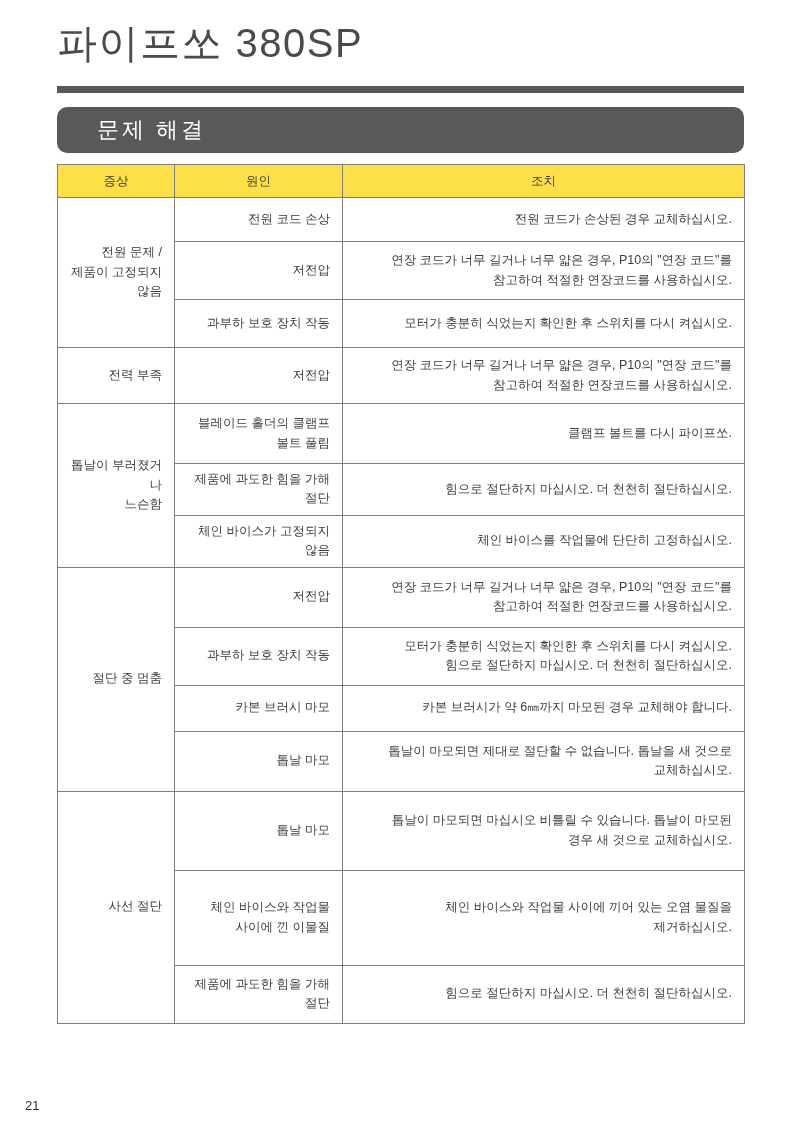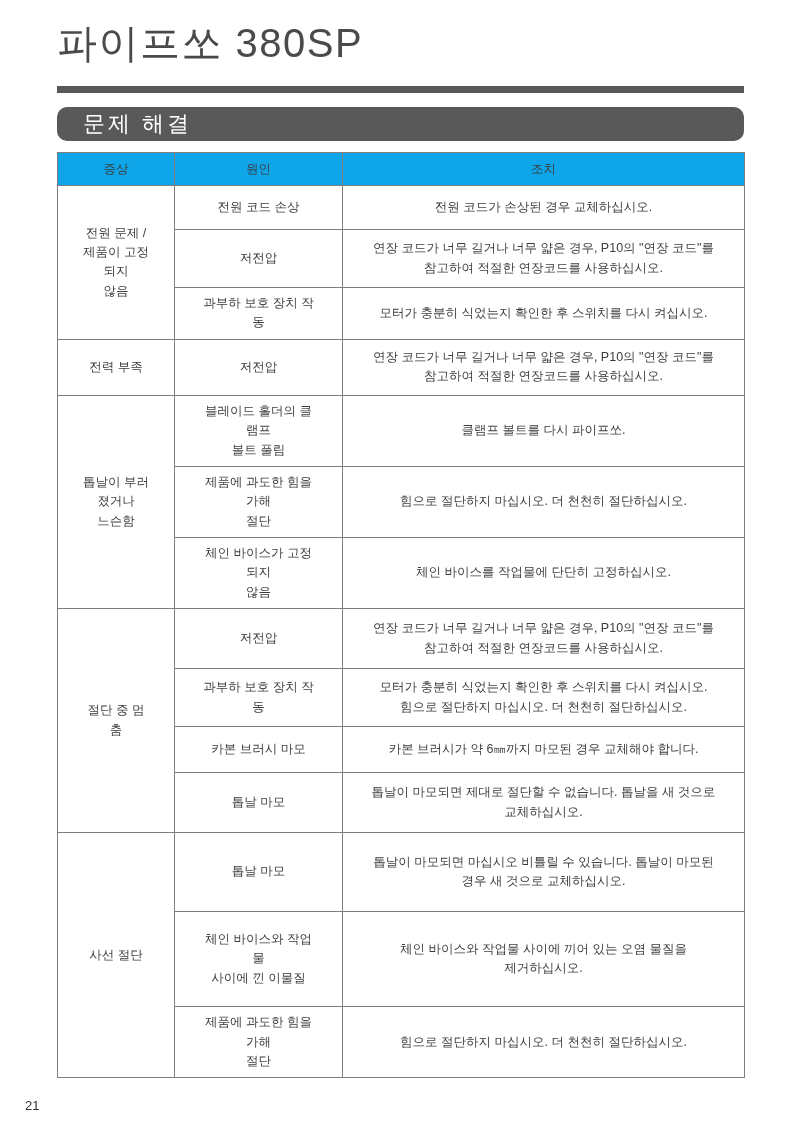--- a/index.html
+++ b/index.html
@@ -13,25 +13,25 @@
     overflow: hidden;
   }
   .content { padding: 0 56px 0 57px; }
   .doc-title {
     margin: 0; padding-top: 16px;
     font-size: 40px; font-weight: 400;
     letter-spacing: 1.5px; color: #4a4a4a;
   }
   .title-rule { height: 7px; background: #595959; margin-top: 15px; }
   .section-banner {
-    margin-top: 14px; height: 34px;
+    margin-top: 14px; height: 46px;
     background: #595959; color: #ffffff;
     border-radius: 10px;
     display: flex; align-items: center;
-    padding-left: 26px;
+    padding-left: 40px;
     font-size: 22px; letter-spacing: 3px;
   }
   .bullets { margin-top: 9px; }
   .bullet-item { display: flex; gap: 9px; margin-top: 6px; }
   .bullet-dot {
     flex: none; width: 5px; height: 5px; border-radius: 50%;
     background: #3d3d3d; margin-top: 7px;
   }
   .bullet-text {
     font-size: 12.5px; line-height: 1.5;
@@ -39,27 +39,27 @@
   }
   table.tbl {
     border-collapse: collapse; table-layout: fixed;
     width: 687px; margin-top: 11px;
   }
   .tbl th, .tbl td {
     border: 1px solid #7f7f7f;
     font-size: 12.5px; font-weight: 400; color: #3d3d3d;
   }
   .tbl th {
-    background: #0ea5e9; height: 22px;
+    background: #fde047; height: 22px;
     text-align: center; vertical-align: middle;
   }
   .tbl td {
-    padding: 6px 24px; vertical-align: middle;
+    padding: 6px 12px; vertical-align: middle;
     white-space: pre-line; line-height: 1.55;
-    text-align: center;
+    text-align: right;
   }
   .page-number {
     position: absolute; left: 25px; bottom: 18px;
     font-size: 13px; color: #333333;
   }
 </style>
 </head>
 <body>
 
 <div class="content">

